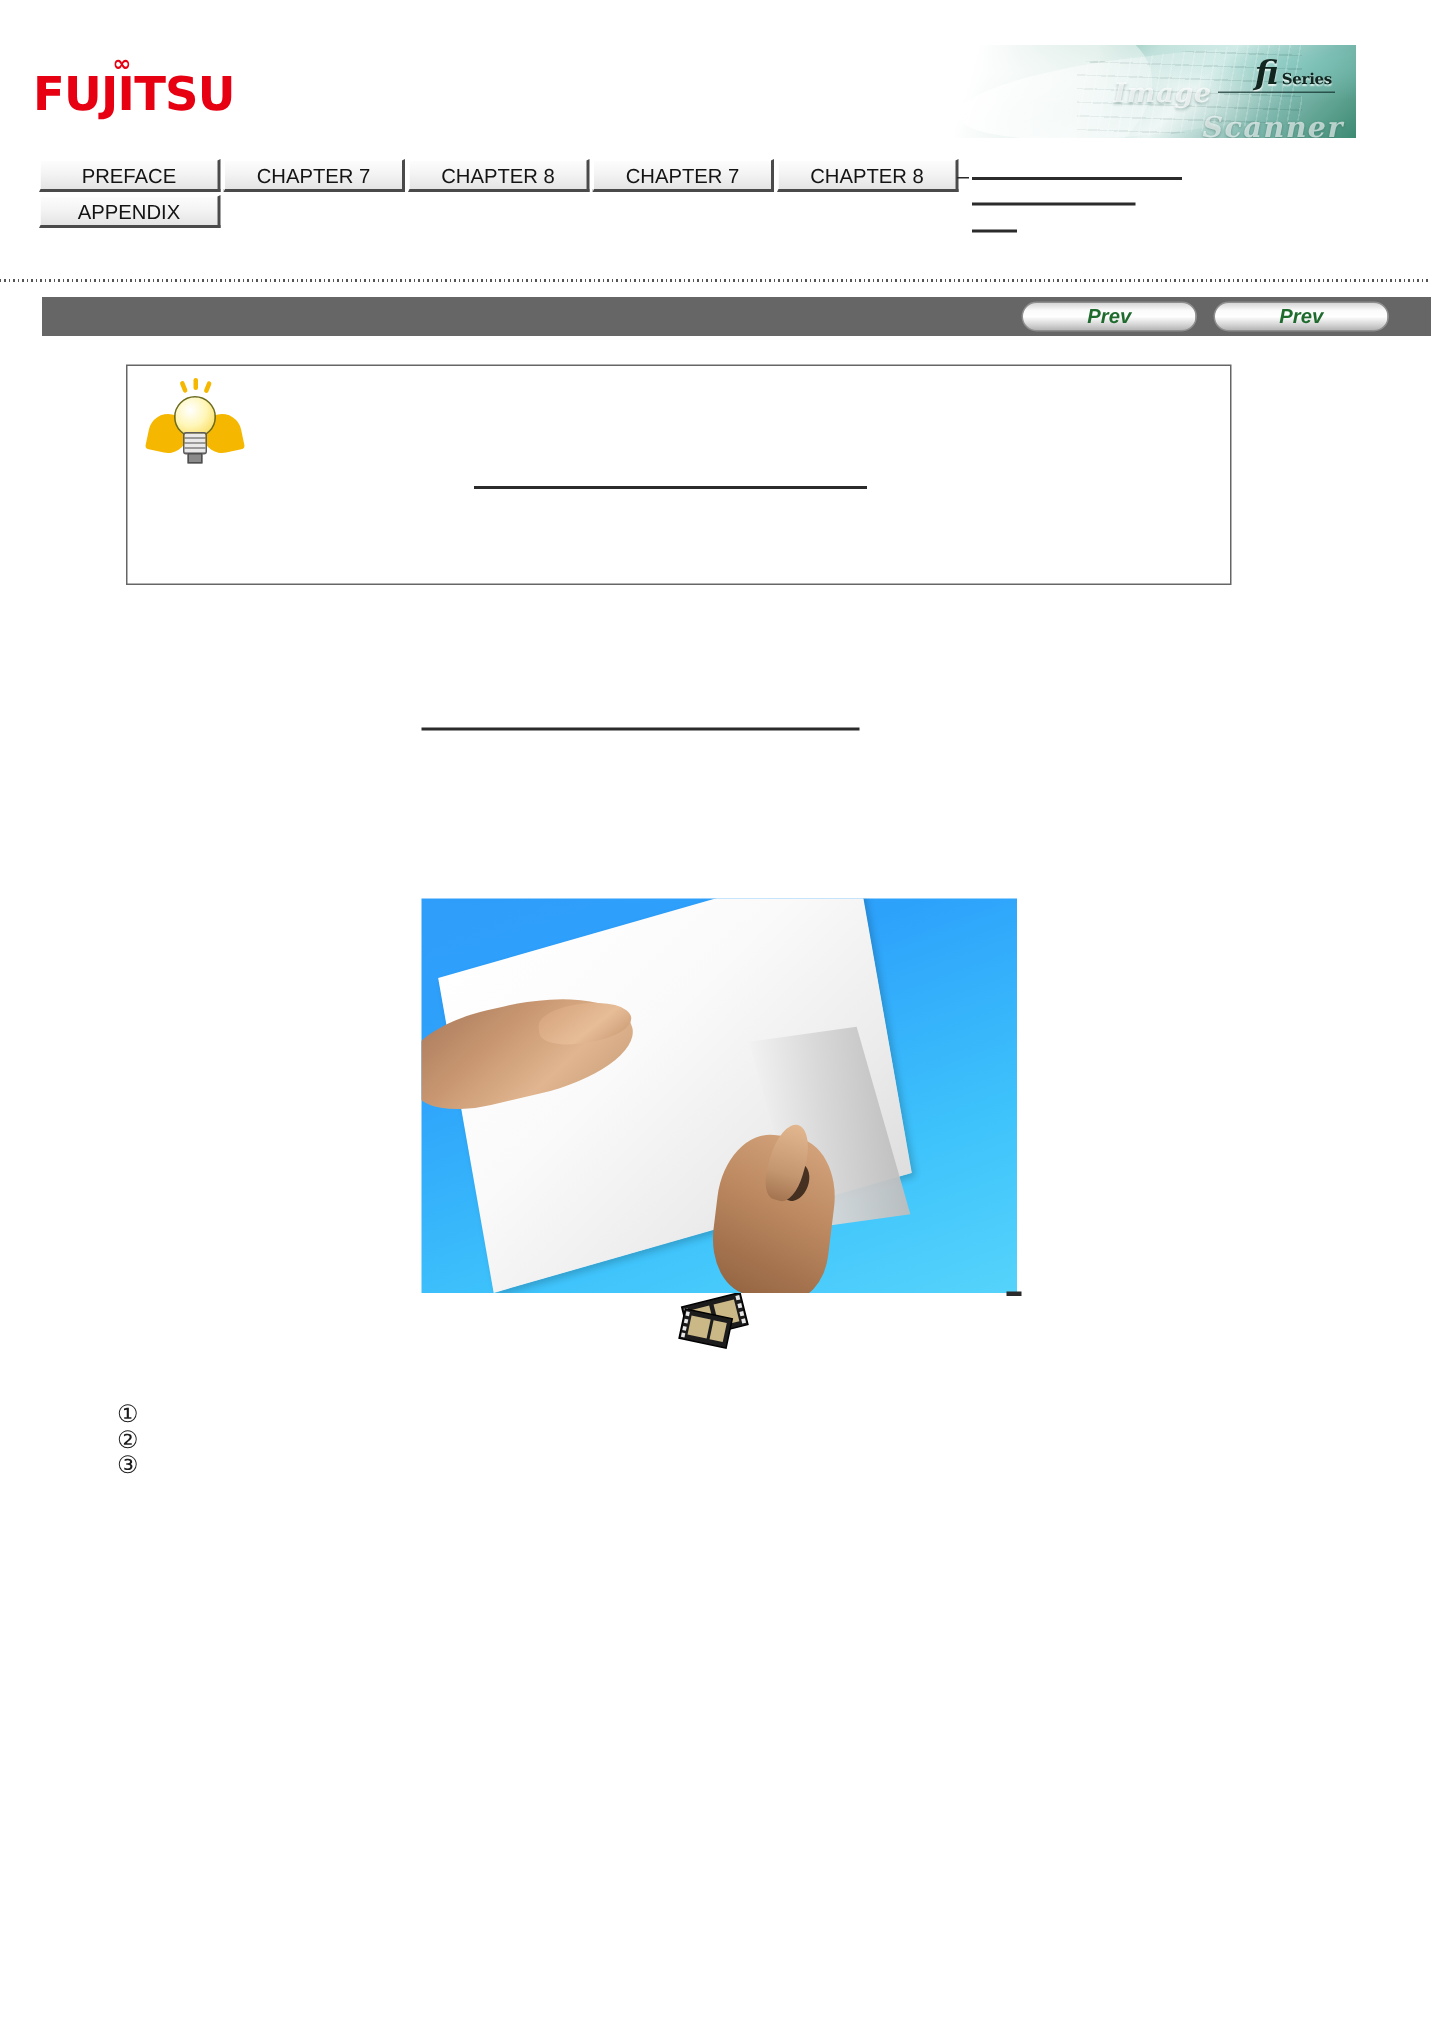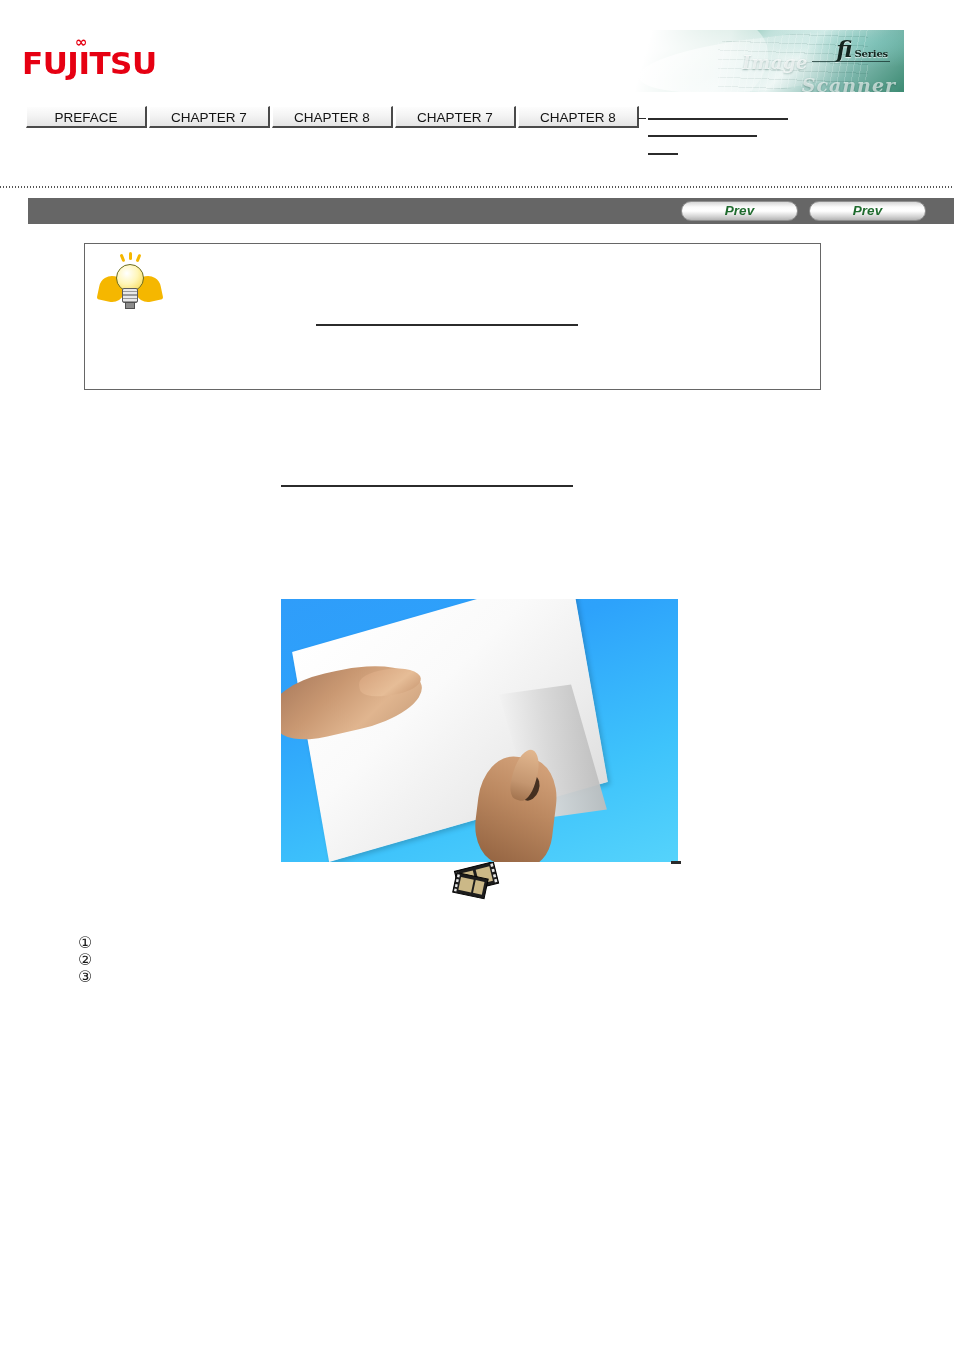--- a/index.html
+++ b/index.html
@@ -456,20 +456,23 @@
 
   <div class="tab-row">
     <div class="tab">PREFACE</div>
     <div class="tab">CHAPTER 7</div>
     <div class="tab">CHAPTER 8</div>
     <div class="tab">CHAPTER 7</div>
     <div class="tab">CHAPTER 8</div>
   </div>
 
 
+  <div class="tab-row">
+    <div class="tab">APPENDIX</div>
+  </div>
 </div>
 
 <div class="hdr-dash"></div>
 <div class="hdr-line" style="left:648px; top:118px; width:140px;"></div>
 <div class="hdr-line" style="left:648px; top:135px; width:109px;"></div>
 <div class="hdr-line" style="left:648px; top:153px; width:30px;"></div>
 
 <div class="dotted-rule"></div>
 
 <div class="toolbar">

